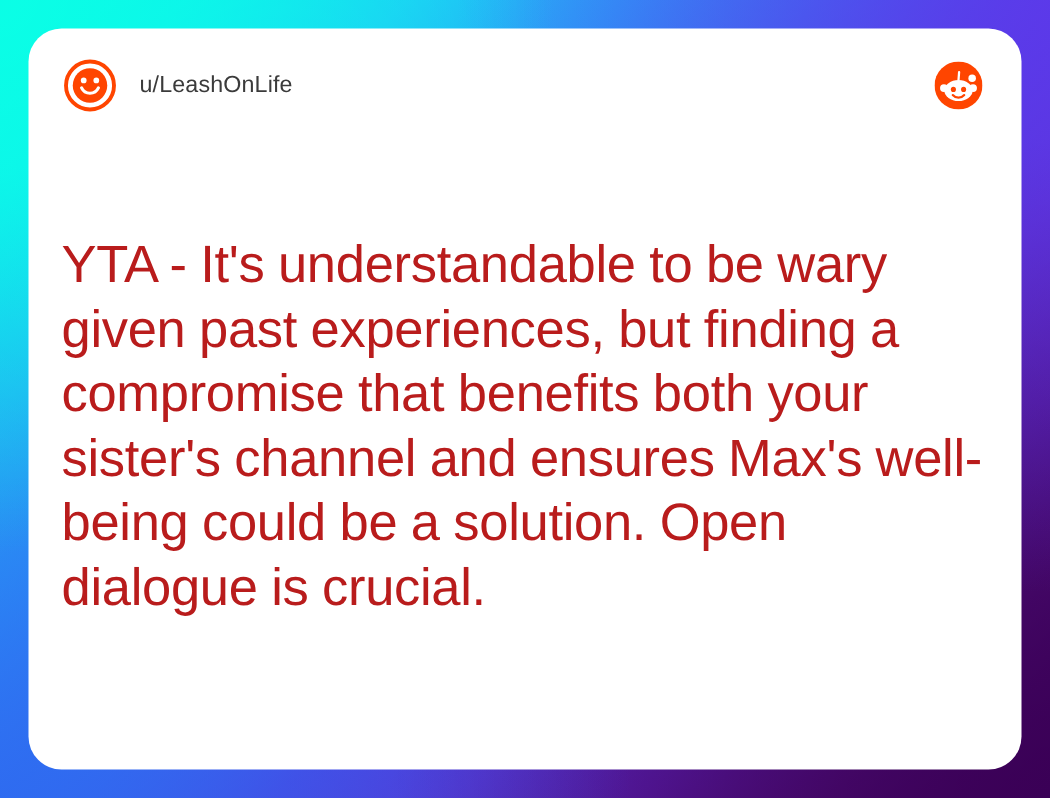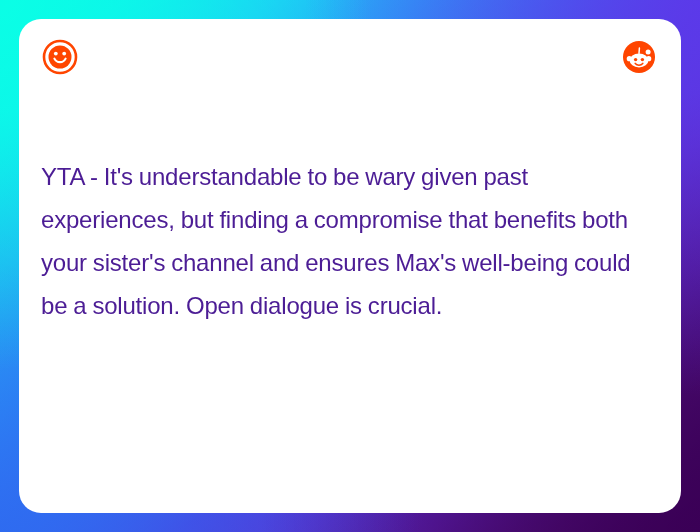--- a/index.html
+++ b/index.html
@@ -95,23 +95,23 @@
     flex: 0 0 32px;
     display: block;
   }
 
   
   #comment-body {
     position: absolute;
     left: 22px;
     top: 136px;
     width: 614px;
-    font-size: 24px;
+    font-size: 35px;
     line-height: 43px;
-    color: #4c1d95;
+    color: #b91c1c;
     letter-spacing: -0.2px;
     word-spacing: -0.5px;
     font-weight: 400;
     white-space: pre-wrap;
   }
 </style>
 </head>
 <body>
 
 <div id="backdrop">
@@ -121,20 +121,21 @@
     <div id="card-header">
 
       <svg id="avatar" viewBox="0 0 38 38" aria-hidden="true">
         <circle cx="19" cy="19" r="16" fill="none" stroke="#FF4500" stroke-width="2.6"></circle>
         <circle cx="19" cy="19" r="11.5" fill="#FF4500"></circle>
         <circle cx="14.8" cy="15.6" r="1.9" fill="#ffffff"></circle>
         <circle cx="23.2" cy="15.6" r="1.9" fill="#ffffff"></circle>
         <path d="M13.4 20.6 A6.2 6.2 0 0 0 24.6 20.6" fill="none" stroke="#ffffff" stroke-width="2.1" stroke-linecap="round"></path>
       </svg>
 
+      <span id="username">u/LeashOnLife</span>
 
       <span id="header-spacer"></span>
 
       <svg id="reddit-logo" viewBox="0 0 32 32" aria-hidden="true">
         <circle cx="16" cy="16" r="16" fill="#FF4500"></circle>
         <ellipse cx="16" cy="19.4" rx="9.4" ry="7" fill="#ffffff"></ellipse>
         <circle cx="25.1" cy="11.1" r="2.5" fill="#ffffff"></circle>
         <circle cx="6.3" cy="17.7" r="2.6" fill="#ffffff"></circle>
         <circle cx="25.7" cy="17.7" r="2.6" fill="#ffffff"></circle>
         <path d="M16 12.4 L16.4 7.1" stroke="#ffffff" stroke-width="1.5" fill="none" stroke-linecap="round"></path>

